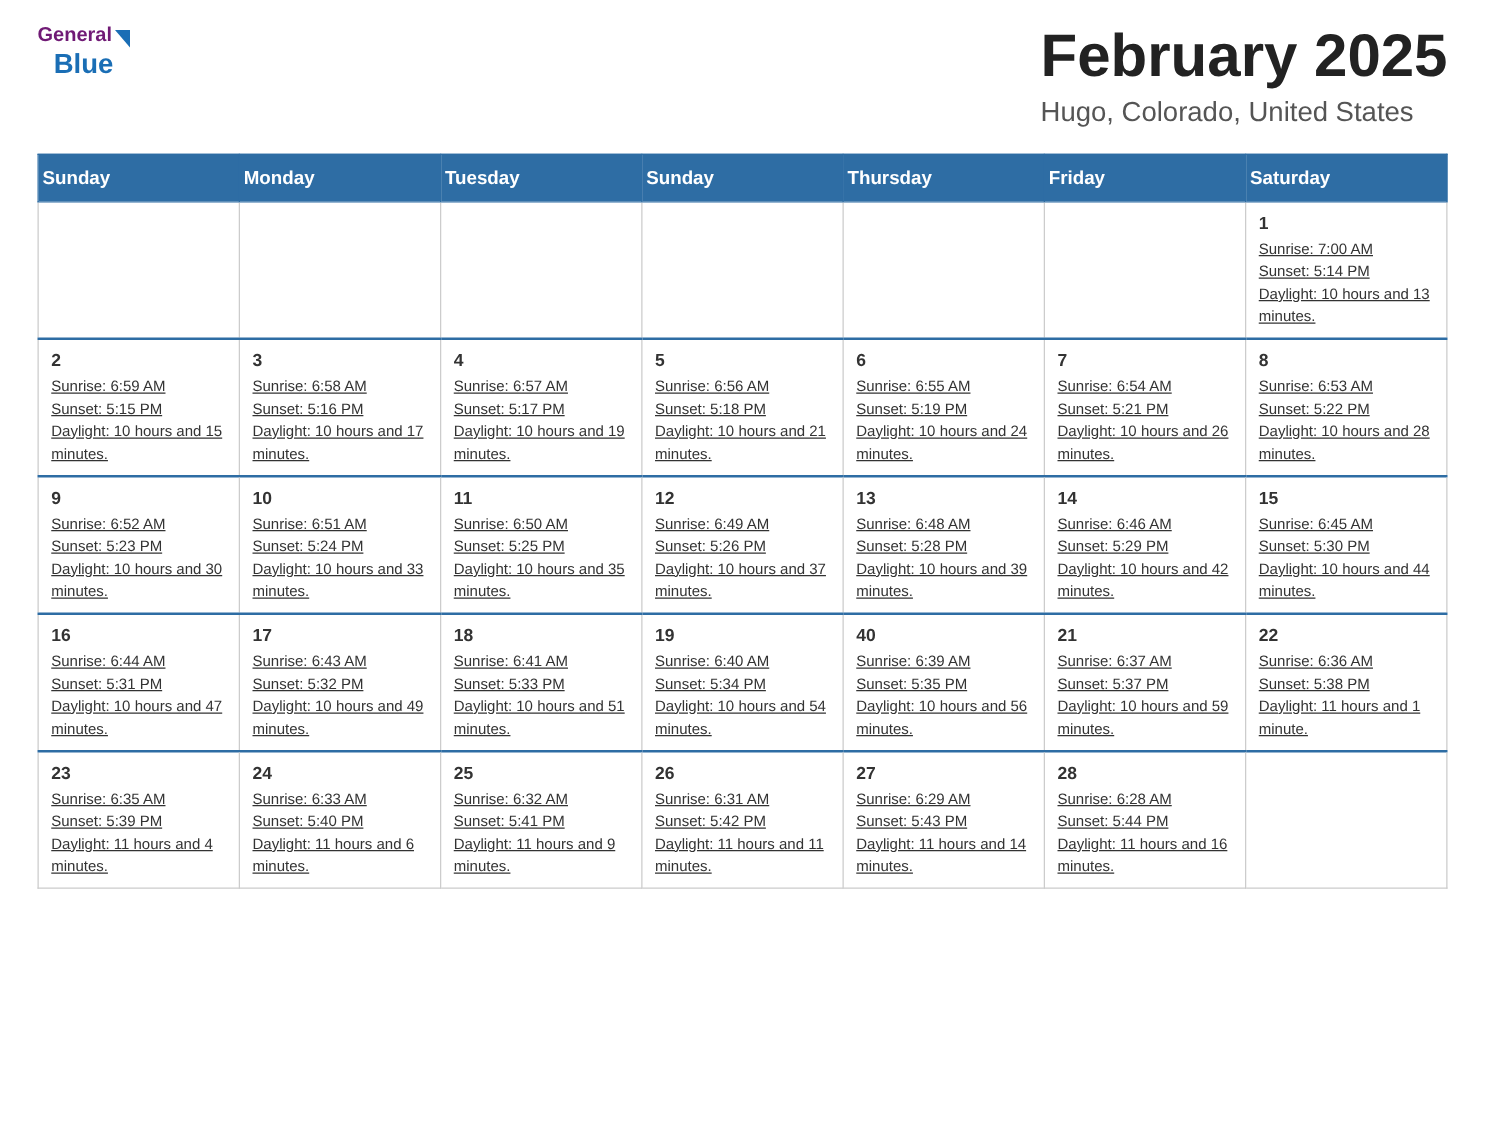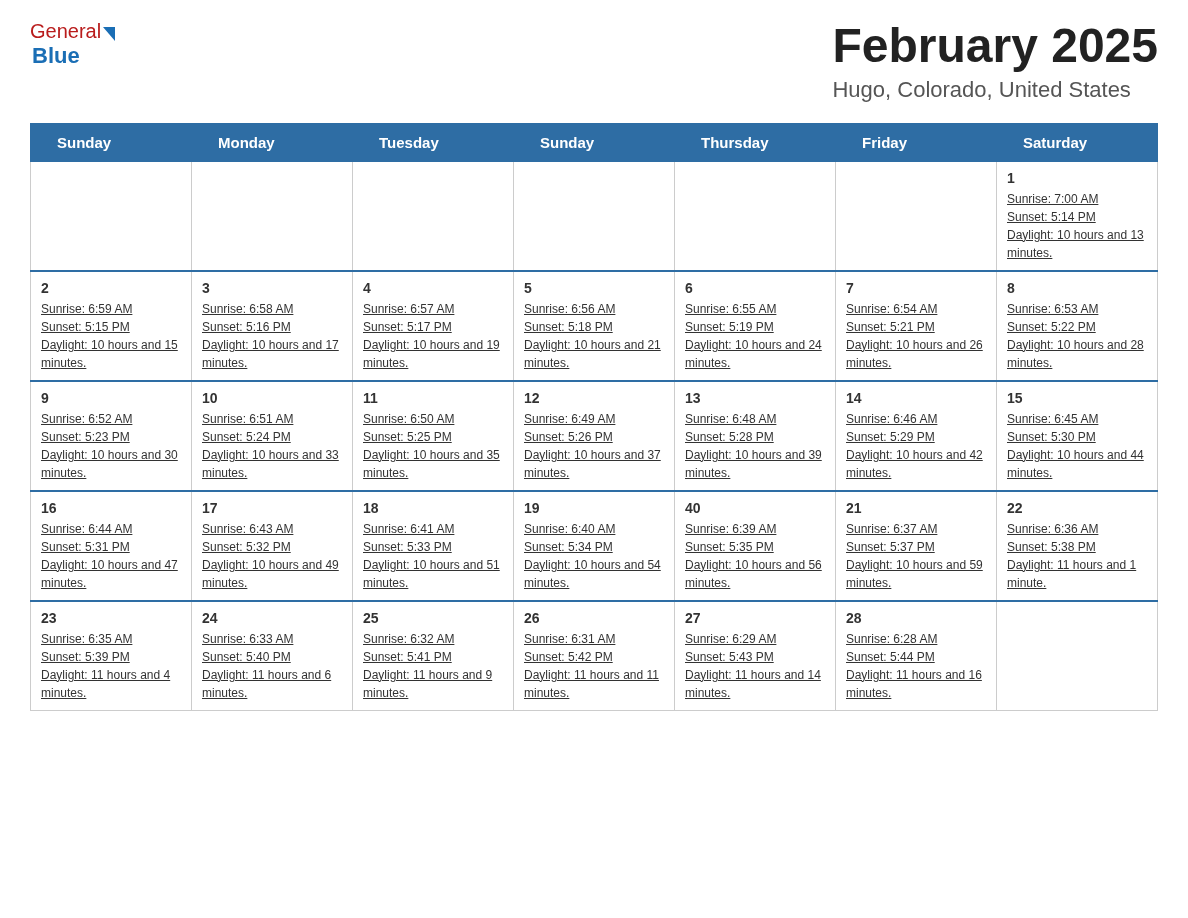--- a/index.html
+++ b/index.html
@@ -20,38 +20,38 @@
     .logo {
       display: flex;
       flex-direction: column;
       align-items: flex-start;
     }
     .logo-top {
       display: flex;
       align-items: center;
     }
     .logo-general {
-      font-size: 20px;
-      font-weight: normal;
-      color: #b91c1c;
+      font-size: 16px;
+      font-weight: bold;
+      color: #701a75;
     }
     .logo-arrow {
       width: 0;
       height: 0;
       border-left: 12px solid transparent;
       border-right: 0px solid transparent;
       border-top: 14px solid #1a6eb5;
       margin-left: 2px;
       margin-top: 4px;
     }
     .logo-blue {
       font-size: 22px;
       font-weight: bold;
       color: #1a6eb5;
-      margin-left: 2px;
+      margin-left: 13px;
     }
     .title-section {
       text-align: left;
     }
     .month-title {
       font-size: 48px;
       font-weight: bold;
       color: #222;
       line-height: 1.1;
     }
@@ -63,21 +63,21 @@
     .calendar {
       width: 100%;
       border-collapse: collapse;
       border: 1px solid #aaa;
     }
     .calendar th {
       background-color: #2e6da4;
       color: #fff;
       font-size: 15px;
       font-weight: bold;
-      padding: 10px 26px;
+      padding: 10px 3px;
       text-align: left;
       border: 1px solid #2e6da4;
     }
     .calendar td {
       vertical-align: top;
       padding: 8px 10px;
       border: 1px solid #ccc;
       width: 14.28%;
       min-height: 90px;
       font-size: 12.5px;

